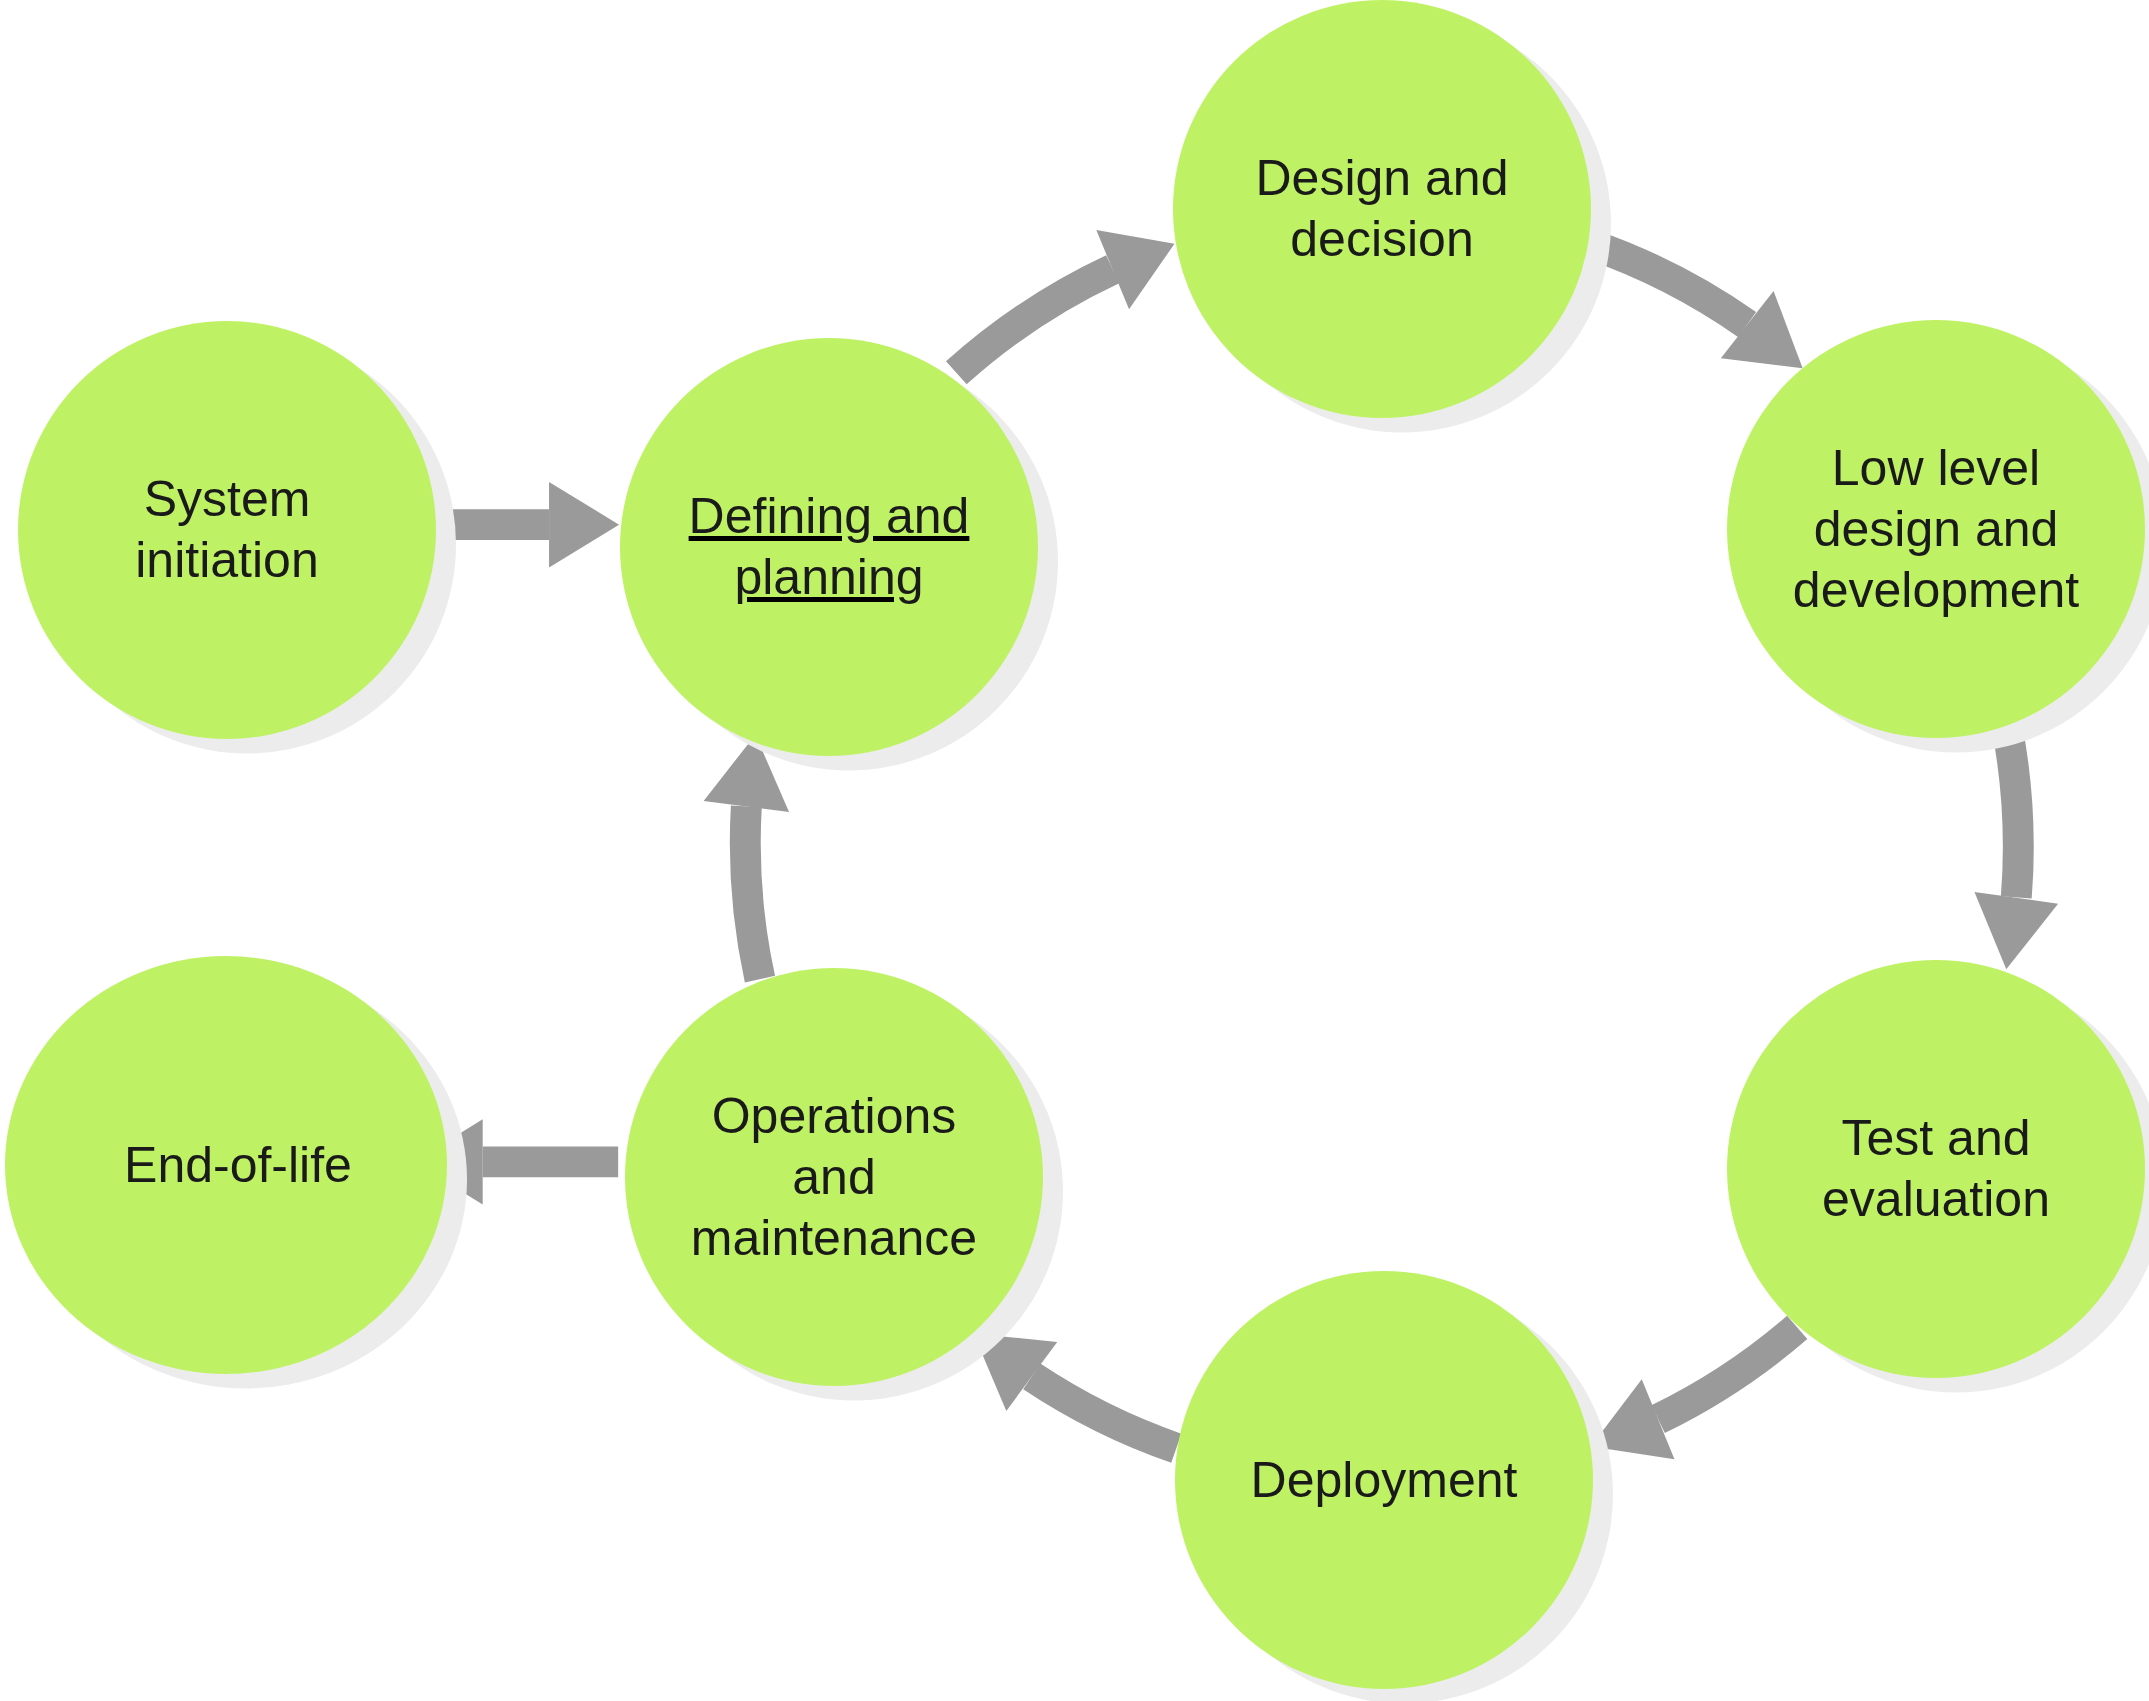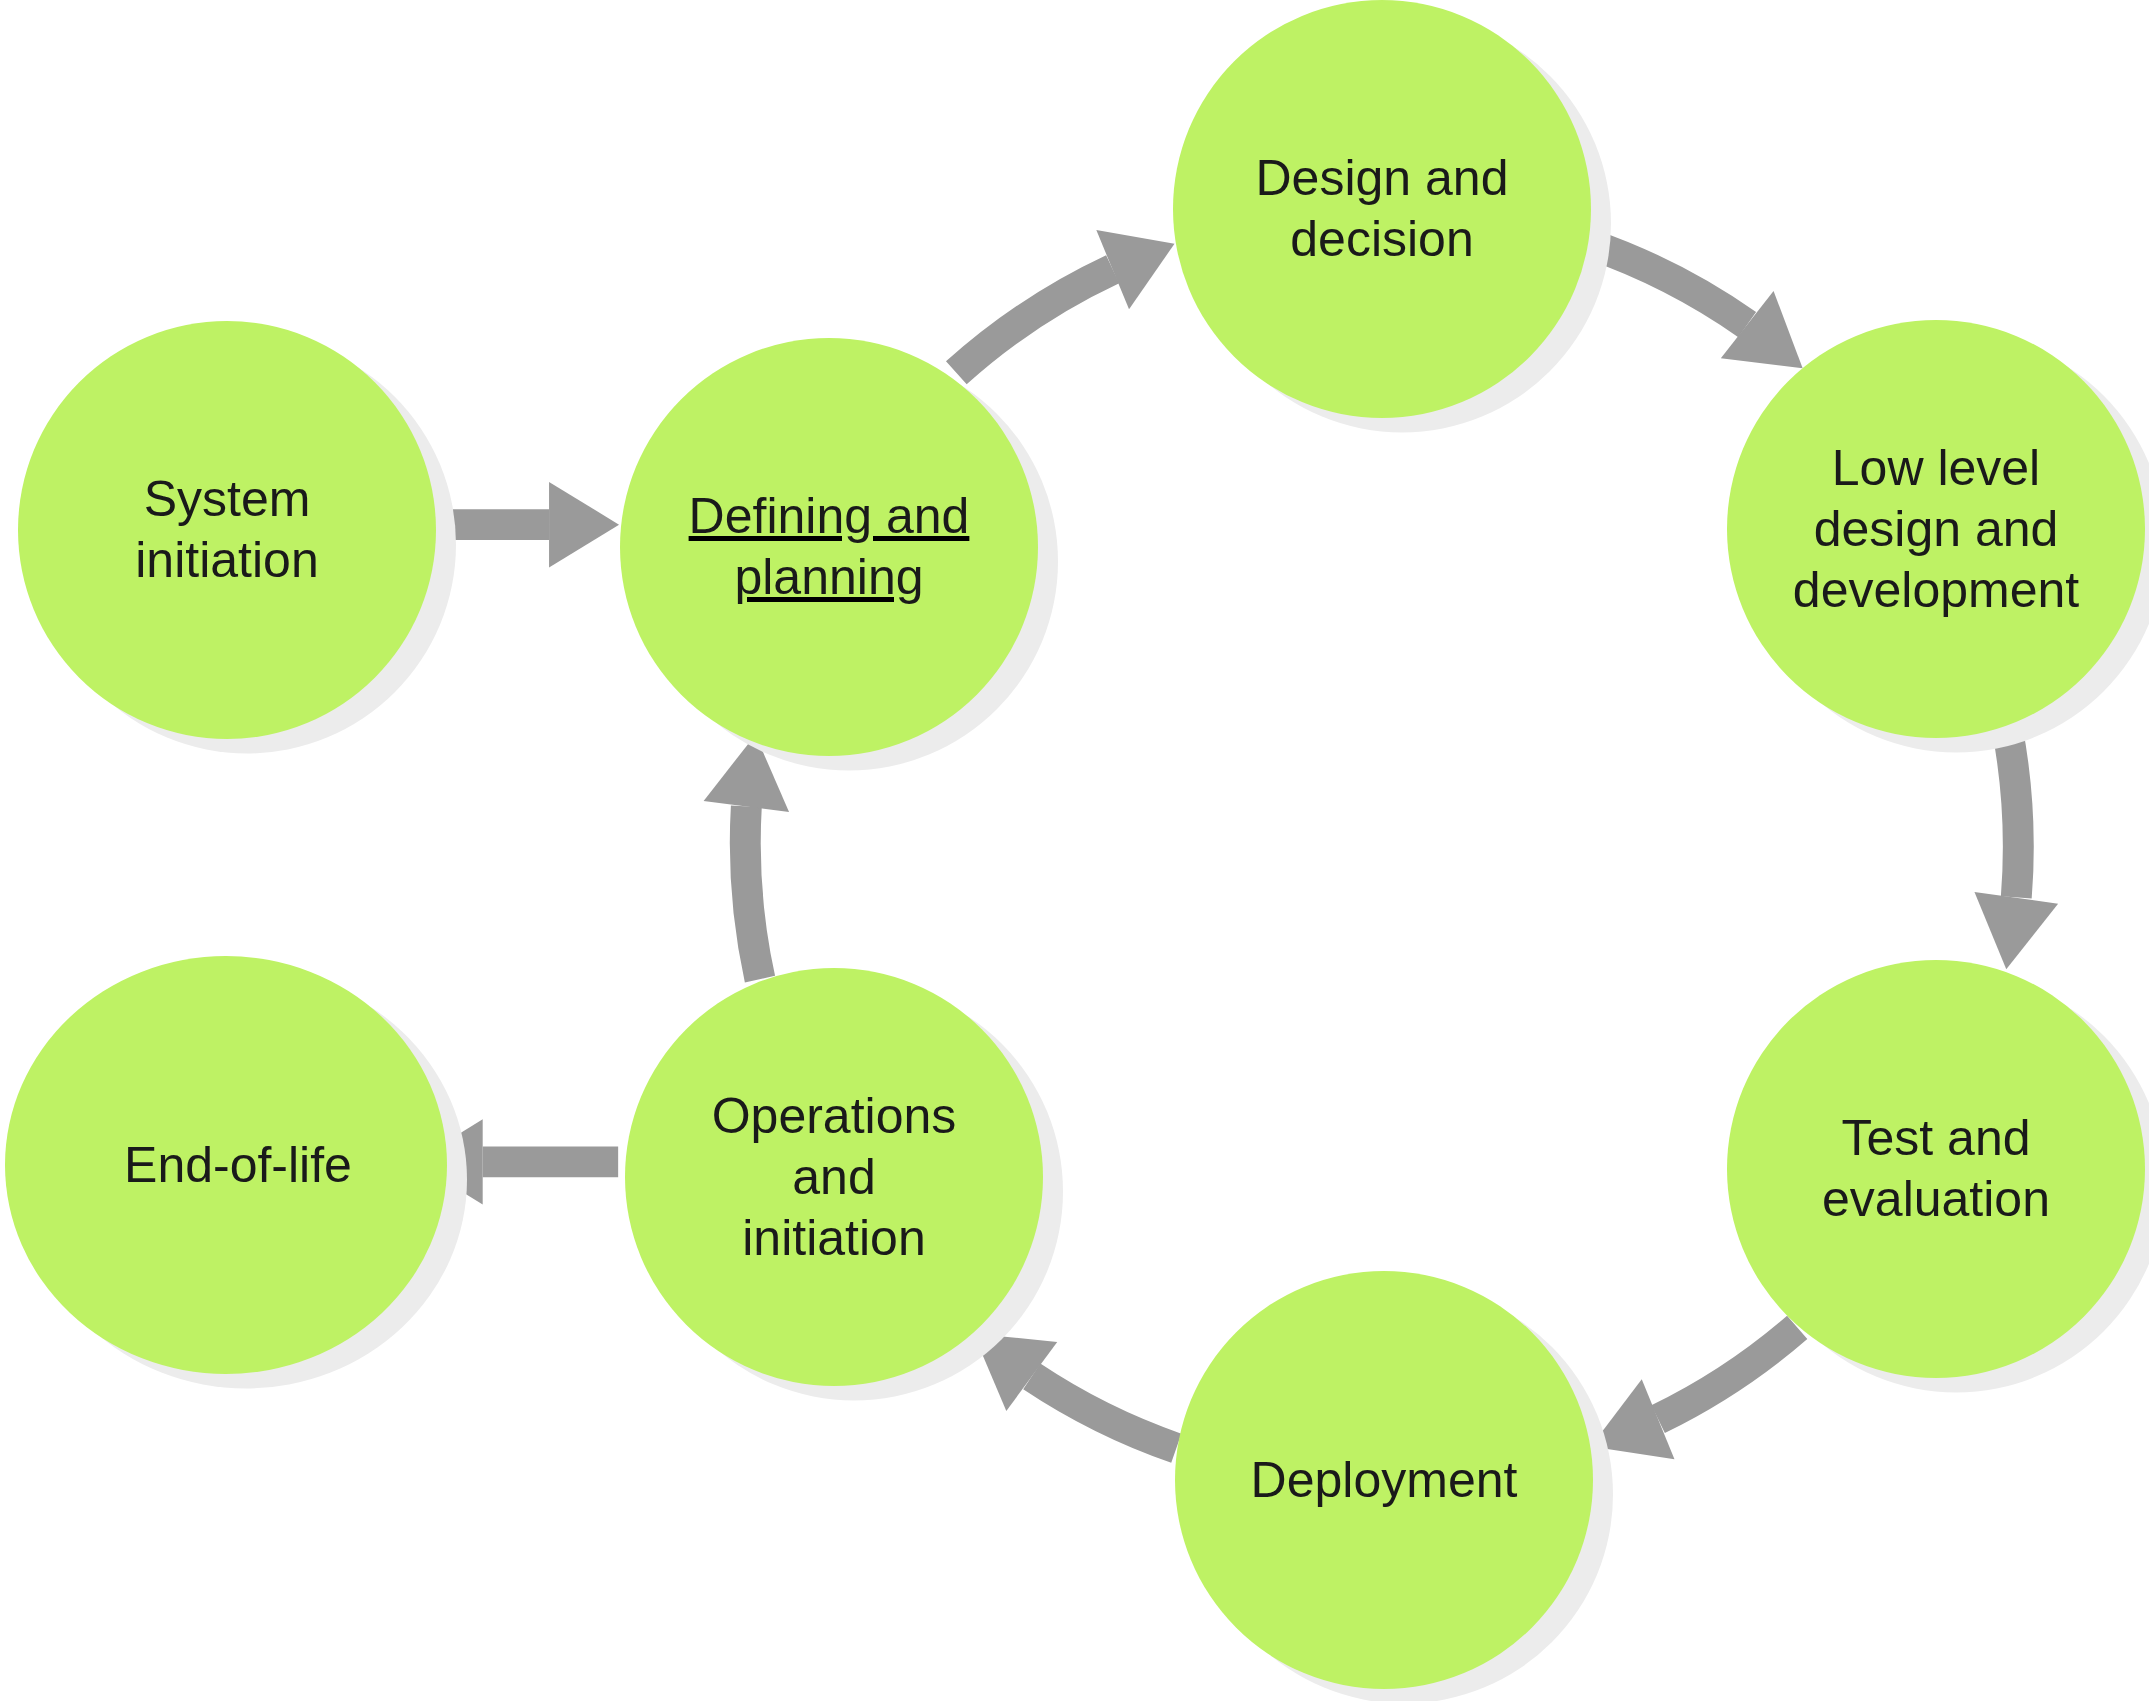--- a/index.html
+++ b/index.html
@@ -133,21 +133,21 @@
 development</div>
   </div>
 
   <div class="node n-deployment">
     <div class="label">Deployment</div>
   </div>
 
   <div class="node n-operations">
     <div class="label">Operations
 and
-initiation</div>
+maintenance</div>
   </div>
 
   <div class="node n-endoflife">
     <div class="label">End-of-life</div>
   </div>
 
 </div>
 
 
 </body></html>

